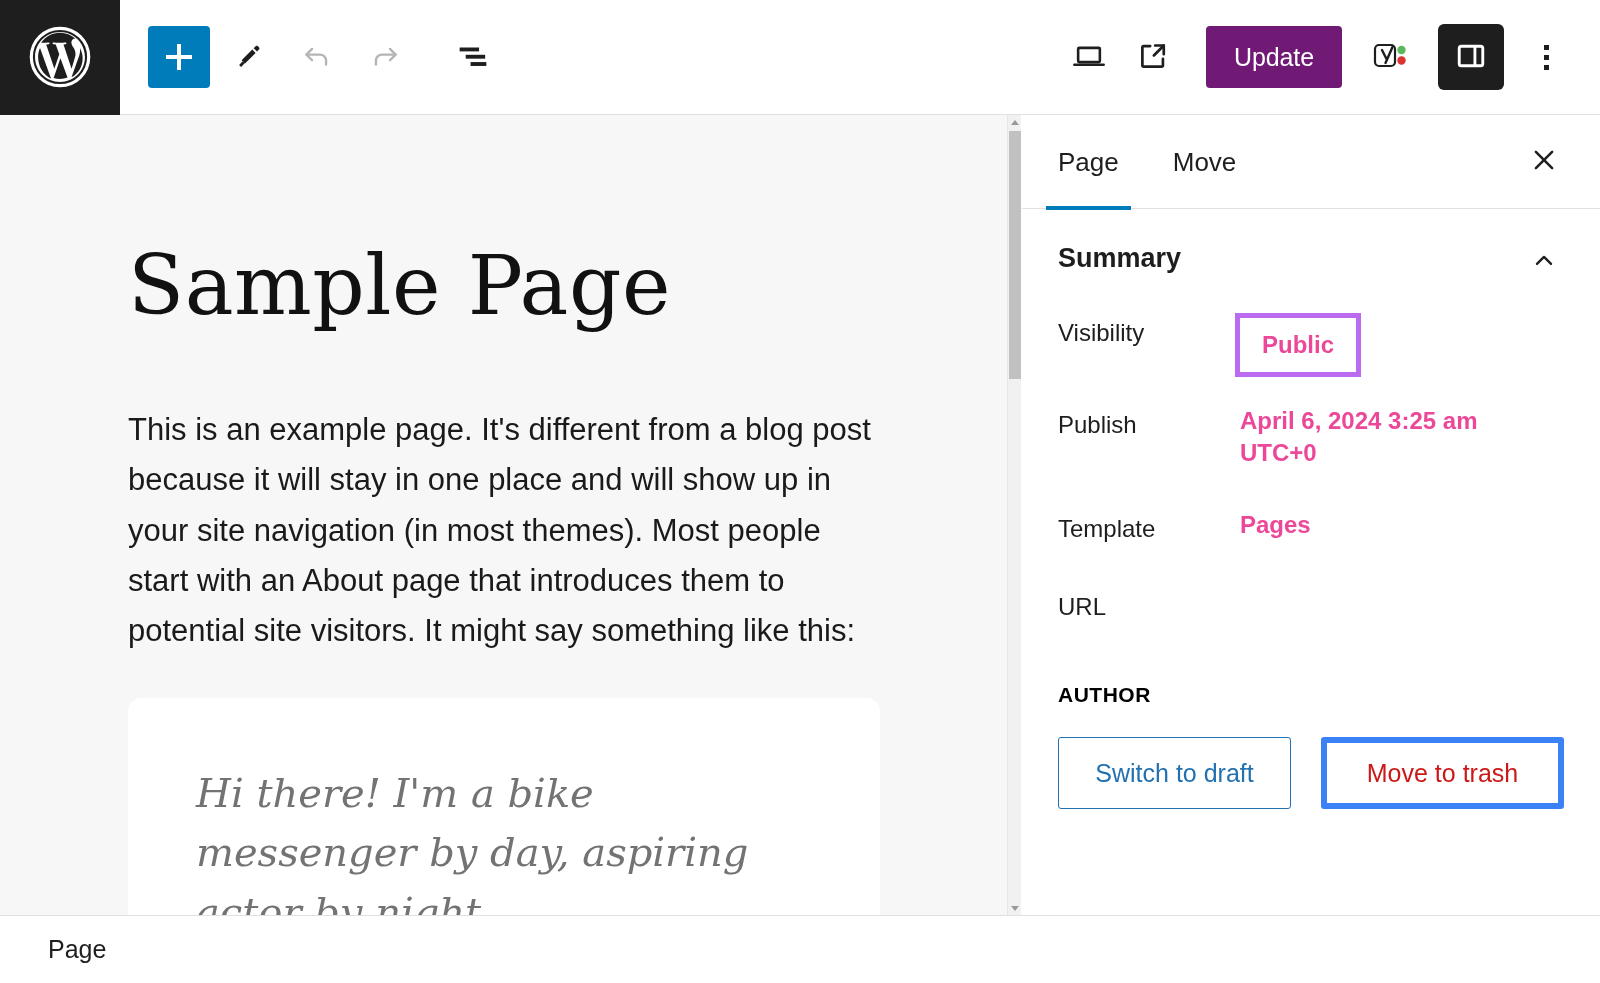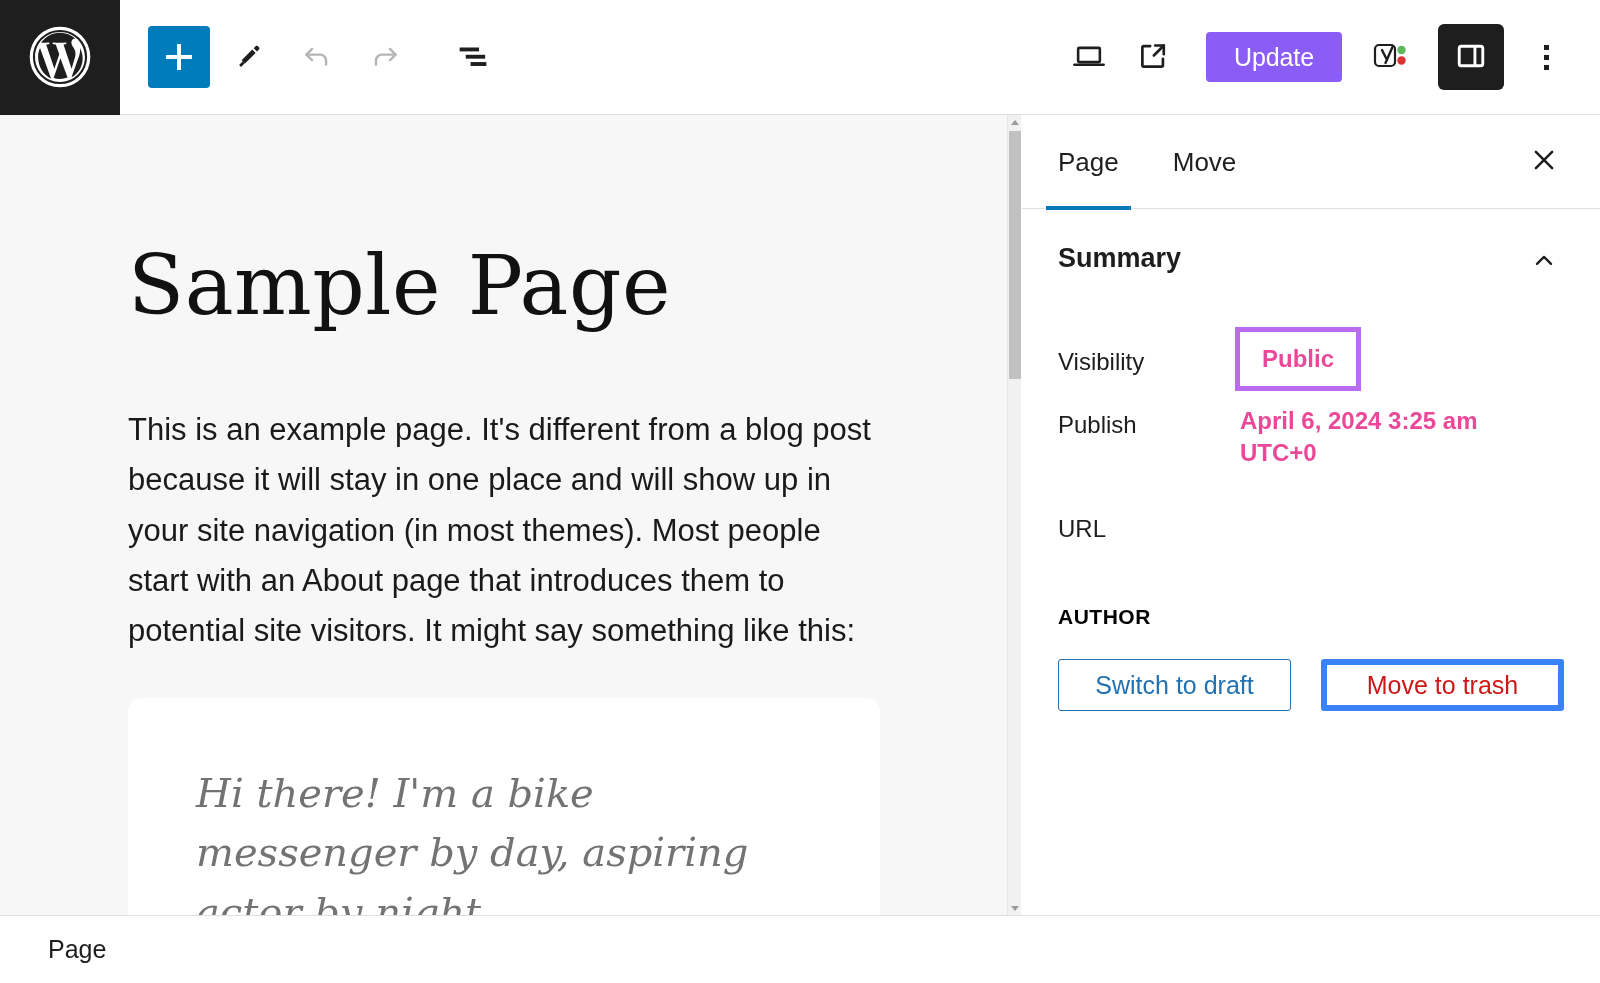--- a/index.html
+++ b/index.html
@@ -102,23 +102,23 @@
 
   .tb-right {
     margin-left: auto;
     display: flex;
     align-items: center;
     gap: 6px;
     padding-right: 26px;
   }
 
   .update-btn {
-    height: 50px;
+    height: 62px;
     padding: 0 28px;
-    background: #8b5cf6;
+    background: #701a75;
     color: #ffffff;
     border: none;
     border-radius: 4px;
     font-size: 25px;
     font-family: "Liberation Sans", sans-serif;
     cursor: pointer;
     margin: 0 12px 0 18px;
     letter-spacing: -0.1px;
   }
 
@@ -337,21 +337,21 @@
     background: none;
     border: none;
     padding: 0;
     cursor: pointer;
     text-align: left;
     font-family: "Liberation Sans", sans-serif;
     font-weight: bold;
   }
 
   
-  .srow.visibility { min-height: 92px; align-items: center; }
+  .srow.visibility { min-height: 92px; align-items: flex-start; }
   .hl-box {
     border: 5px solid #bb6bf0;
     padding: 11px 22px 11px 22px;
     display: inline-block;
     margin-left: -5px;
     background: #ffffff;
   }
   .hl-box .srow-value { font-size: 24px; }
 
   .author-label {
@@ -381,21 +381,21 @@
     margin-left: auto;
     display: flex; align-items: center;
   }
 
   .action-row {
     margin: 30px 36px 0 36px;
     display: flex;
     gap: 30px;
   }
   .btn-outline {
-    height: 52px;
+    height: 72px;
     flex: 1 1 0;
     border-radius: 3px;
     font-size: 25px;
     background: #ffffff;
     cursor: pointer;
     font-family: "Liberation Sans", sans-serif;
   }
   .btn-draft {
     border: 1px solid #2271b1;
     color: #2271b1;
@@ -589,20 +589,24 @@
         <span class="hl-box">
           <button class="srow-value">Public</button>
         </span>
       </div>
 
       <div class="srow" style="min-height:104px;">
         <span class="srow-label">Publish</span>
         <button class="srow-value" style="width:265px;">April 6, 2024 3:25 am UTC+0</button>
       </div>
 
+      <div class="srow">
+        <span class="srow-label">Template</span>
+        <button class="srow-value">Pages</button>
+      </div>
 
       <div class="srow">
         <span class="srow-label">URL</span>
       </div>
     </div>
 
     <div class="author-label">AUTHOR</div>
 
 
     <div class="action-row">

